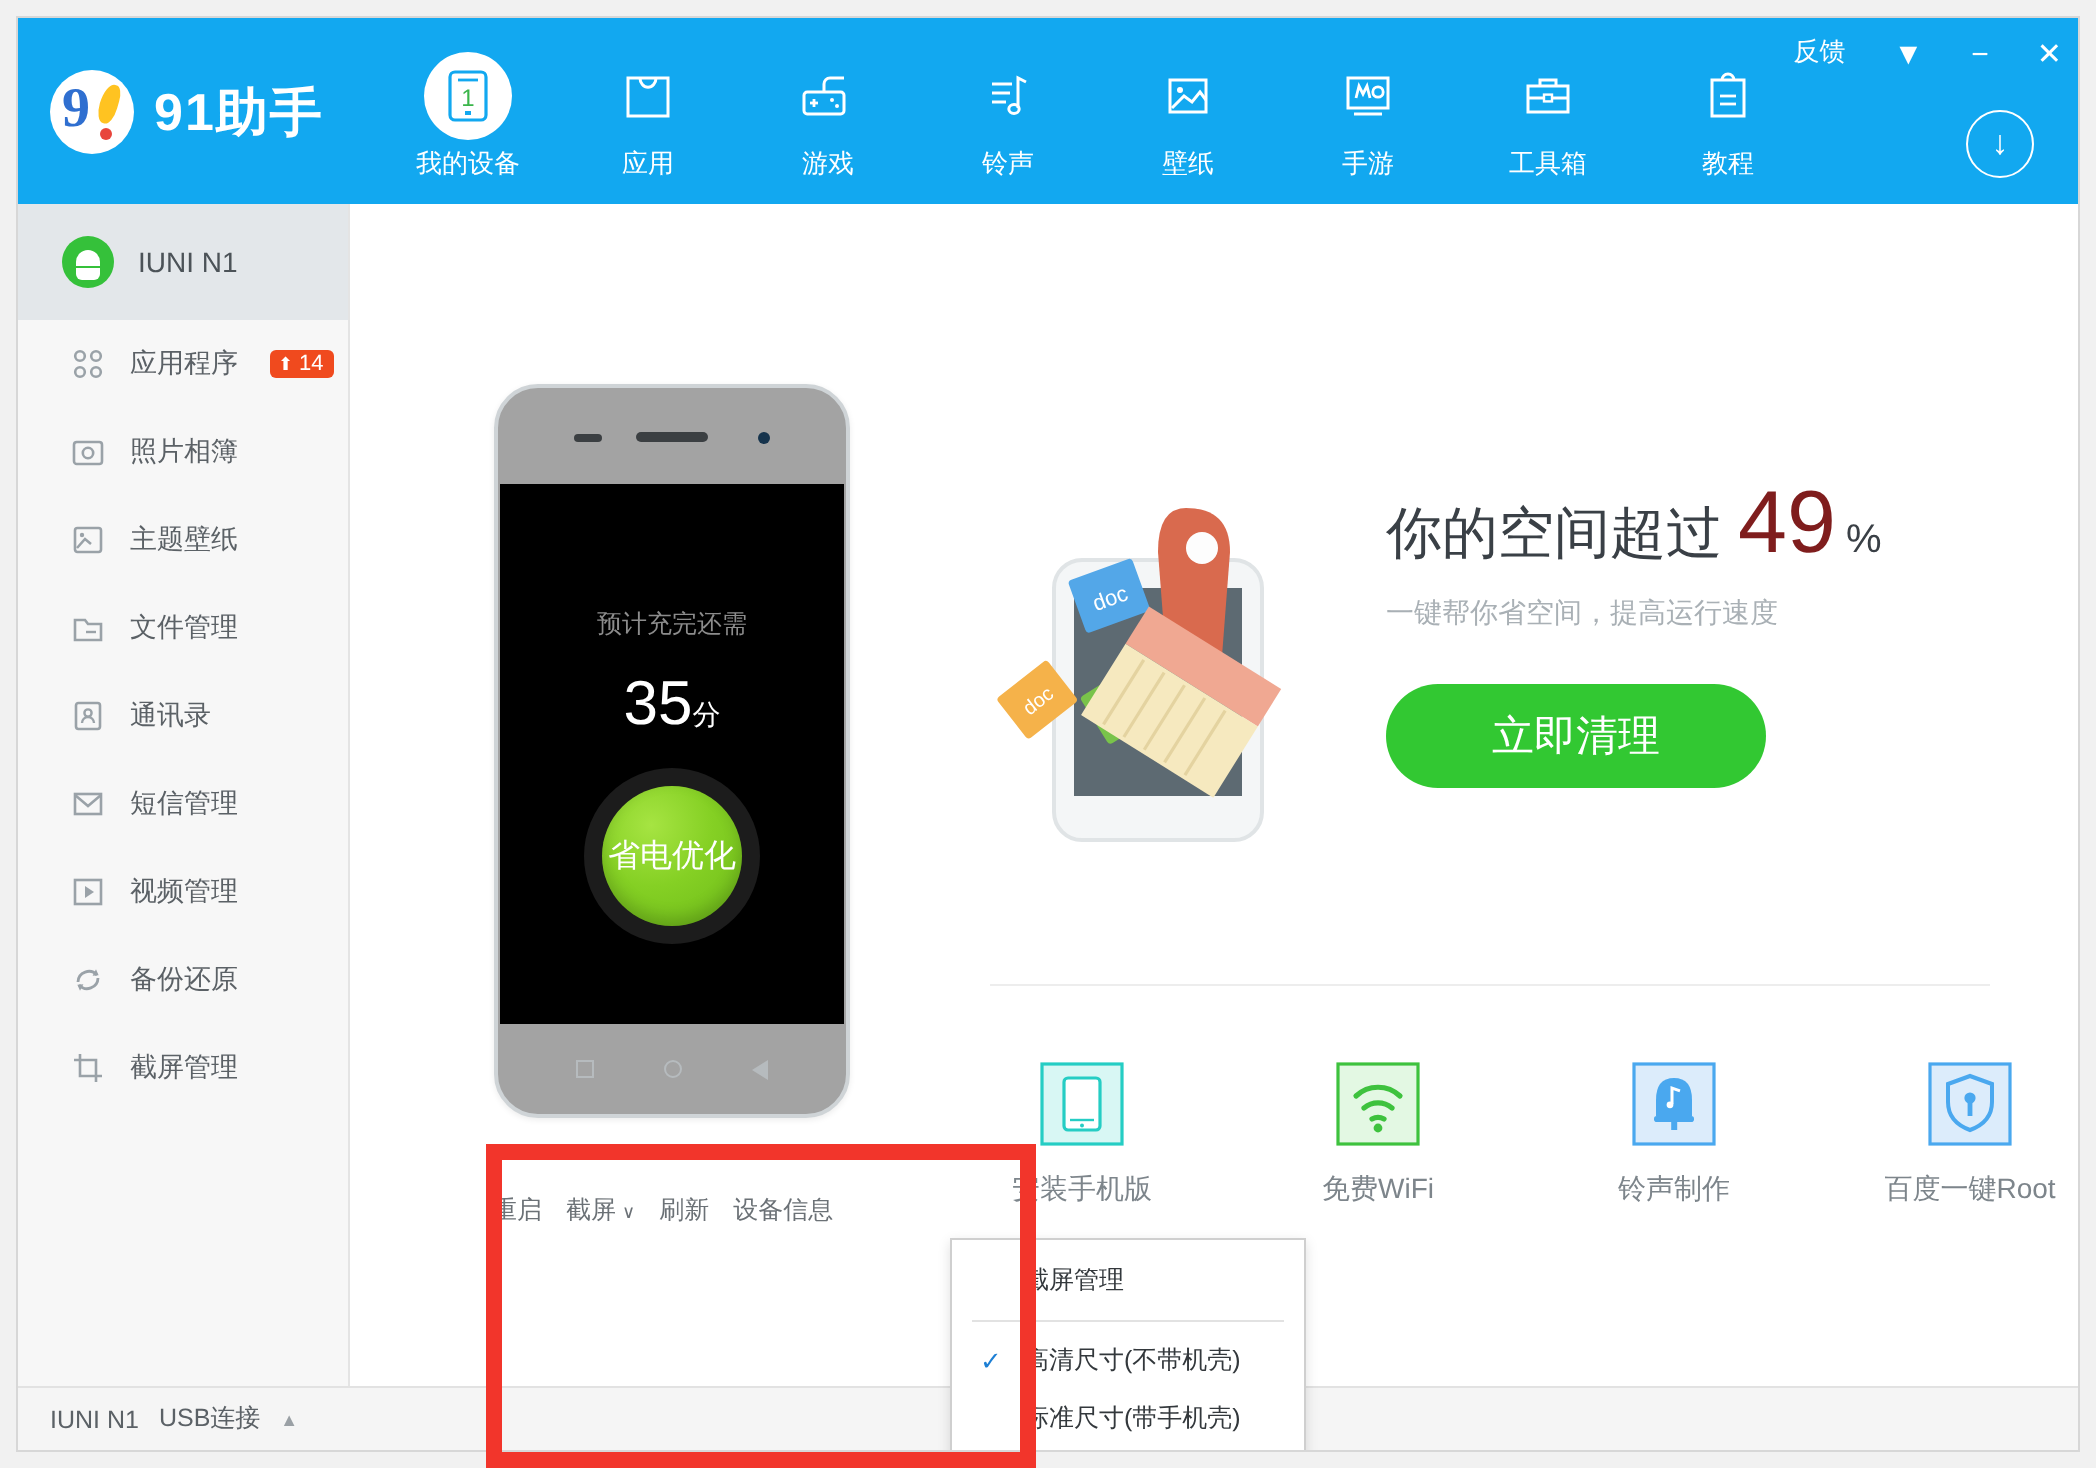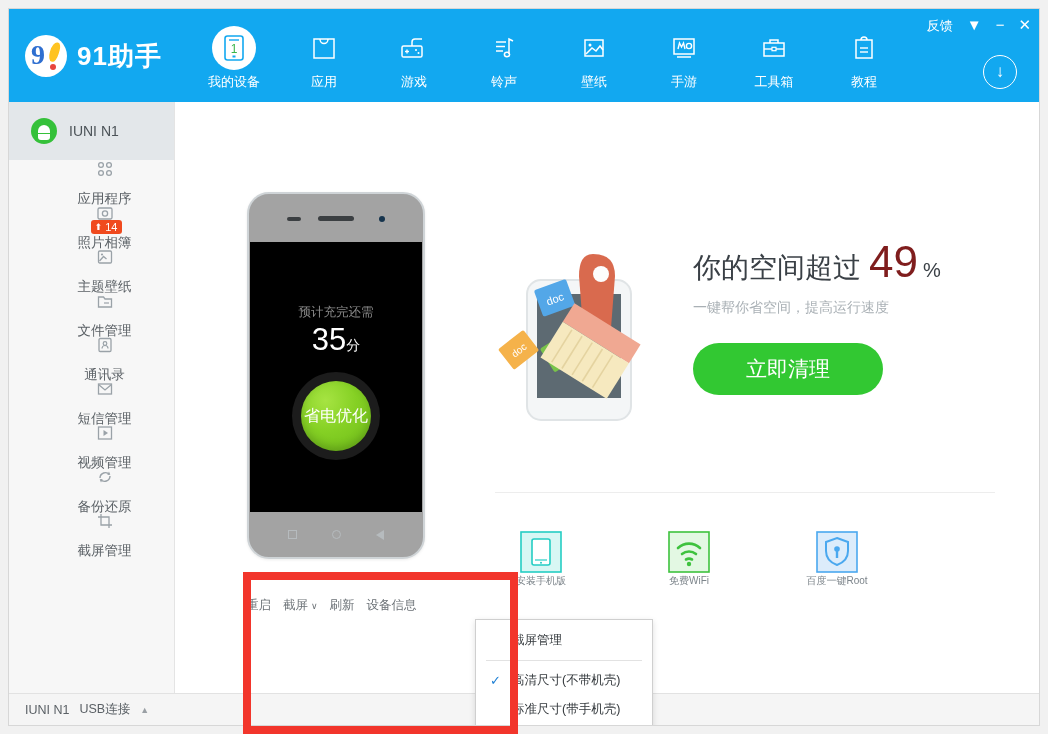--- a/index.html
+++ b/index.html
@@ -67,21 +67,21 @@
     height: 42px; display: flex; align-items: center; justify-content: center;
   }
   .nav-label { font-size: 13px; margin-top: 4px; display: block; }
   .nav-item.active .nav-circle {
     width: 44px; height: 44px; border-radius: 50%;
     background: #ffffff; display: flex; align-items: center; justify-content: center;
   }
 
   .winbtns {
     position: absolute; right: 10px; top: 8px;
-    display: flex; align-items: flex-start; gap: 14px;
+    display: flex; align-items: flex-end; gap: 24px;
     color: #ffffff; font-size: 13px;
   }
   .winbtns span, .winbtns div { cursor: pointer; }
   .wb-ico { font-size: 15px; line-height: 15px; }
 
   .dl-btn {
     position: absolute; right: 24px; top: 46px;
     width: 34px; height: 34px; border-radius: 50%;
     border: 1px solid #ffffff; color: #ffffff;
     display: flex; align-items: center; justify-content: center;
@@ -109,21 +109,21 @@
     border-radius: 6px 6px 0 0;
   }
   .droid:after {
     content: ""; position: absolute; left: 7px; top: 16px;
     width: 12px; height: 6px; background: #fff; border-radius: 0 0 3px 3px;
   }
   .device-name { font-size: 14px; color: #4c5358; }
 
   .side-item {
     height: 44px; display: flex; align-items: center;
-    padding-left: 26px; gap: 12px; cursor: pointer; position: relative; flex-direction: column;
+    padding-left: 26px; gap: 12px; cursor: pointer; position: relative;
   }
   .side-ico {
     width: 18px; height: 18px; color: #9aa2a8;
     display: flex; align-items: center; justify-content: center;
   }
   .side-label { font-size: 13.5px; color: #5b6view; color: #5b6166; }
   .badge {
     background: #f04a1e; color: #fff; font-size: 11px;
     border-radius: 3px; padding: 1px 5px 1px 4px;
     display: flex; align-items: center; gap: 3px; margin-left: 4px;
@@ -157,21 +157,21 @@
   .cam {
     position: absolute; right: 38px; top: 22px;
     width: 6px; height: 6px; border-radius: 50%; background: #16344d;
   }
   .screen {
     position: absolute; left: 1px; top: 48px;
     width: 172px; height: 270px; background: #000000;
     display: flex; flex-direction: column; align-items: center;
   }
   .scr-hint { color: #8c8c8c; font-size: 12.5px; margin-top: 62px; }
-  .scr-num { color: #ffffff; font-size: 31px; margin-top: 2px; line-height: 34px; }
+  .scr-num { color: #ffffff; font-size: 31px; margin-top: 14px; line-height: 34px; }
   .scr-num small { font-size: 14px; }
   .opt-ring {
     margin-top: 10px; width: 88px; height: 88px; border-radius: 50%;
     background: #1c1c1c; display: flex; align-items: center; justify-content: center;
   }
   .opt-ball {
     width: 70px; height: 70px; border-radius: 50%;
     background: radial-gradient(circle at 35% 28%, #a6e442 0%, #85d024 45%, #6cba18 100%);
     display: flex; align-items: center; justify-content: center;
     color: #ffffff; font-size: 16px;
@@ -211,21 +211,21 @@
   
   .tools {
     position: absolute; left: 320px; top: 428px;
     display: flex; gap: 56px;
   }
   .tool { width: 92px; text-align: center; cursor: pointer; }
   .tool-ico {
     width: 44px; height: 44px; margin: 0 auto;
     display: flex; align-items: center; justify-content: center;
   }
-  .tool-label { font-size: 10px; color: #7d858b; margin-top: 0; display: block; }
+  .tool-label { font-size: 14px; color: #7d858b; margin-top: 12px; display: block; }
 
   
   .devbar {
     position: absolute; left: 71px; top: 495px;
     display: flex; align-items: center; gap: 12px;
     font-size: 12.5px; color: #6b7176;
   }
   .devbar span { cursor: pointer; }
   .caret { font-size: 9px; margin-left: 3px; }
 
@@ -594,20 +594,33 @@
               <rect x="2" y="2" width="40" height="40" fill="#e3f8e3" stroke="#3ec23e" stroke-width="1.6"></rect>
               <path d="M11 18 a16 16 0 0 1 22 0" fill="none" stroke="#3ec23e" stroke-width="2.6" stroke-linecap="round"></path>
               <path d="M15 24 a11 11 0 0 1 14 0" fill="none" stroke="#3ec23e" stroke-width="2.6" stroke-linecap="round"></path>
               <path d="M19 29.5 a6 6 0 0 1 6 0" fill="none" stroke="#3ec23e" stroke-width="2.6" stroke-linecap="round"></path>
               <circle cx="22" cy="34" r="2.2" fill="#3ec23e"></circle>
             </svg>
           </div>
           <span class="tool-label">免费WiFi</span>
         </div>
 
+        <div class="tool">
+          <div class="tool-ico">
+            <svg width="44" height="44" viewBox="0 0 44 44">
+              <rect x="2" y="2" width="40" height="40" fill="#dcecfb" stroke="#4aa8ef" stroke-width="1.6"></rect>
+              <path d="M22 9 q9 0 9 11 v8 h-18 v-8 q0 -11 9 -11 z" fill="#4aa8ef"></path>
+              <rect x="12" y="28" width="20" height="3" rx="1.4" fill="#4aa8ef"></rect>
+              <rect x="20.6" y="31" width="3" height="4" fill="#4aa8ef"></rect>
+              <path d="M21 22 V14 l4 1.4" fill="none" stroke="#fff" stroke-width="1.5"></path>
+              <circle cx="20" cy="22.4" r="1.7" fill="#fff"></circle>
+            </svg>
+          </div>
+          <span class="tool-label">铃声制作</span>
+        </div>
 
         <div class="tool">
           <div class="tool-ico">
             <svg width="44" height="44" viewBox="0 0 44 44">
               <rect x="2" y="2" width="40" height="40" fill="#dcecfb" stroke="#4aa8ef" stroke-width="1.6"></rect>
               <path d="M22 8 l11 4 v9 q0 10 -11 14 q-11 -4 -11 -14 v-9 z" fill="none" stroke="#4aa8ef" stroke-width="2"></path>
               <circle cx="22" cy="19" r="2.8" fill="#4aa8ef"></circle>
               <rect x="20.8" y="20" width="2.4" height="8" fill="#4aa8ef"></rect>
             </svg>
           </div>

